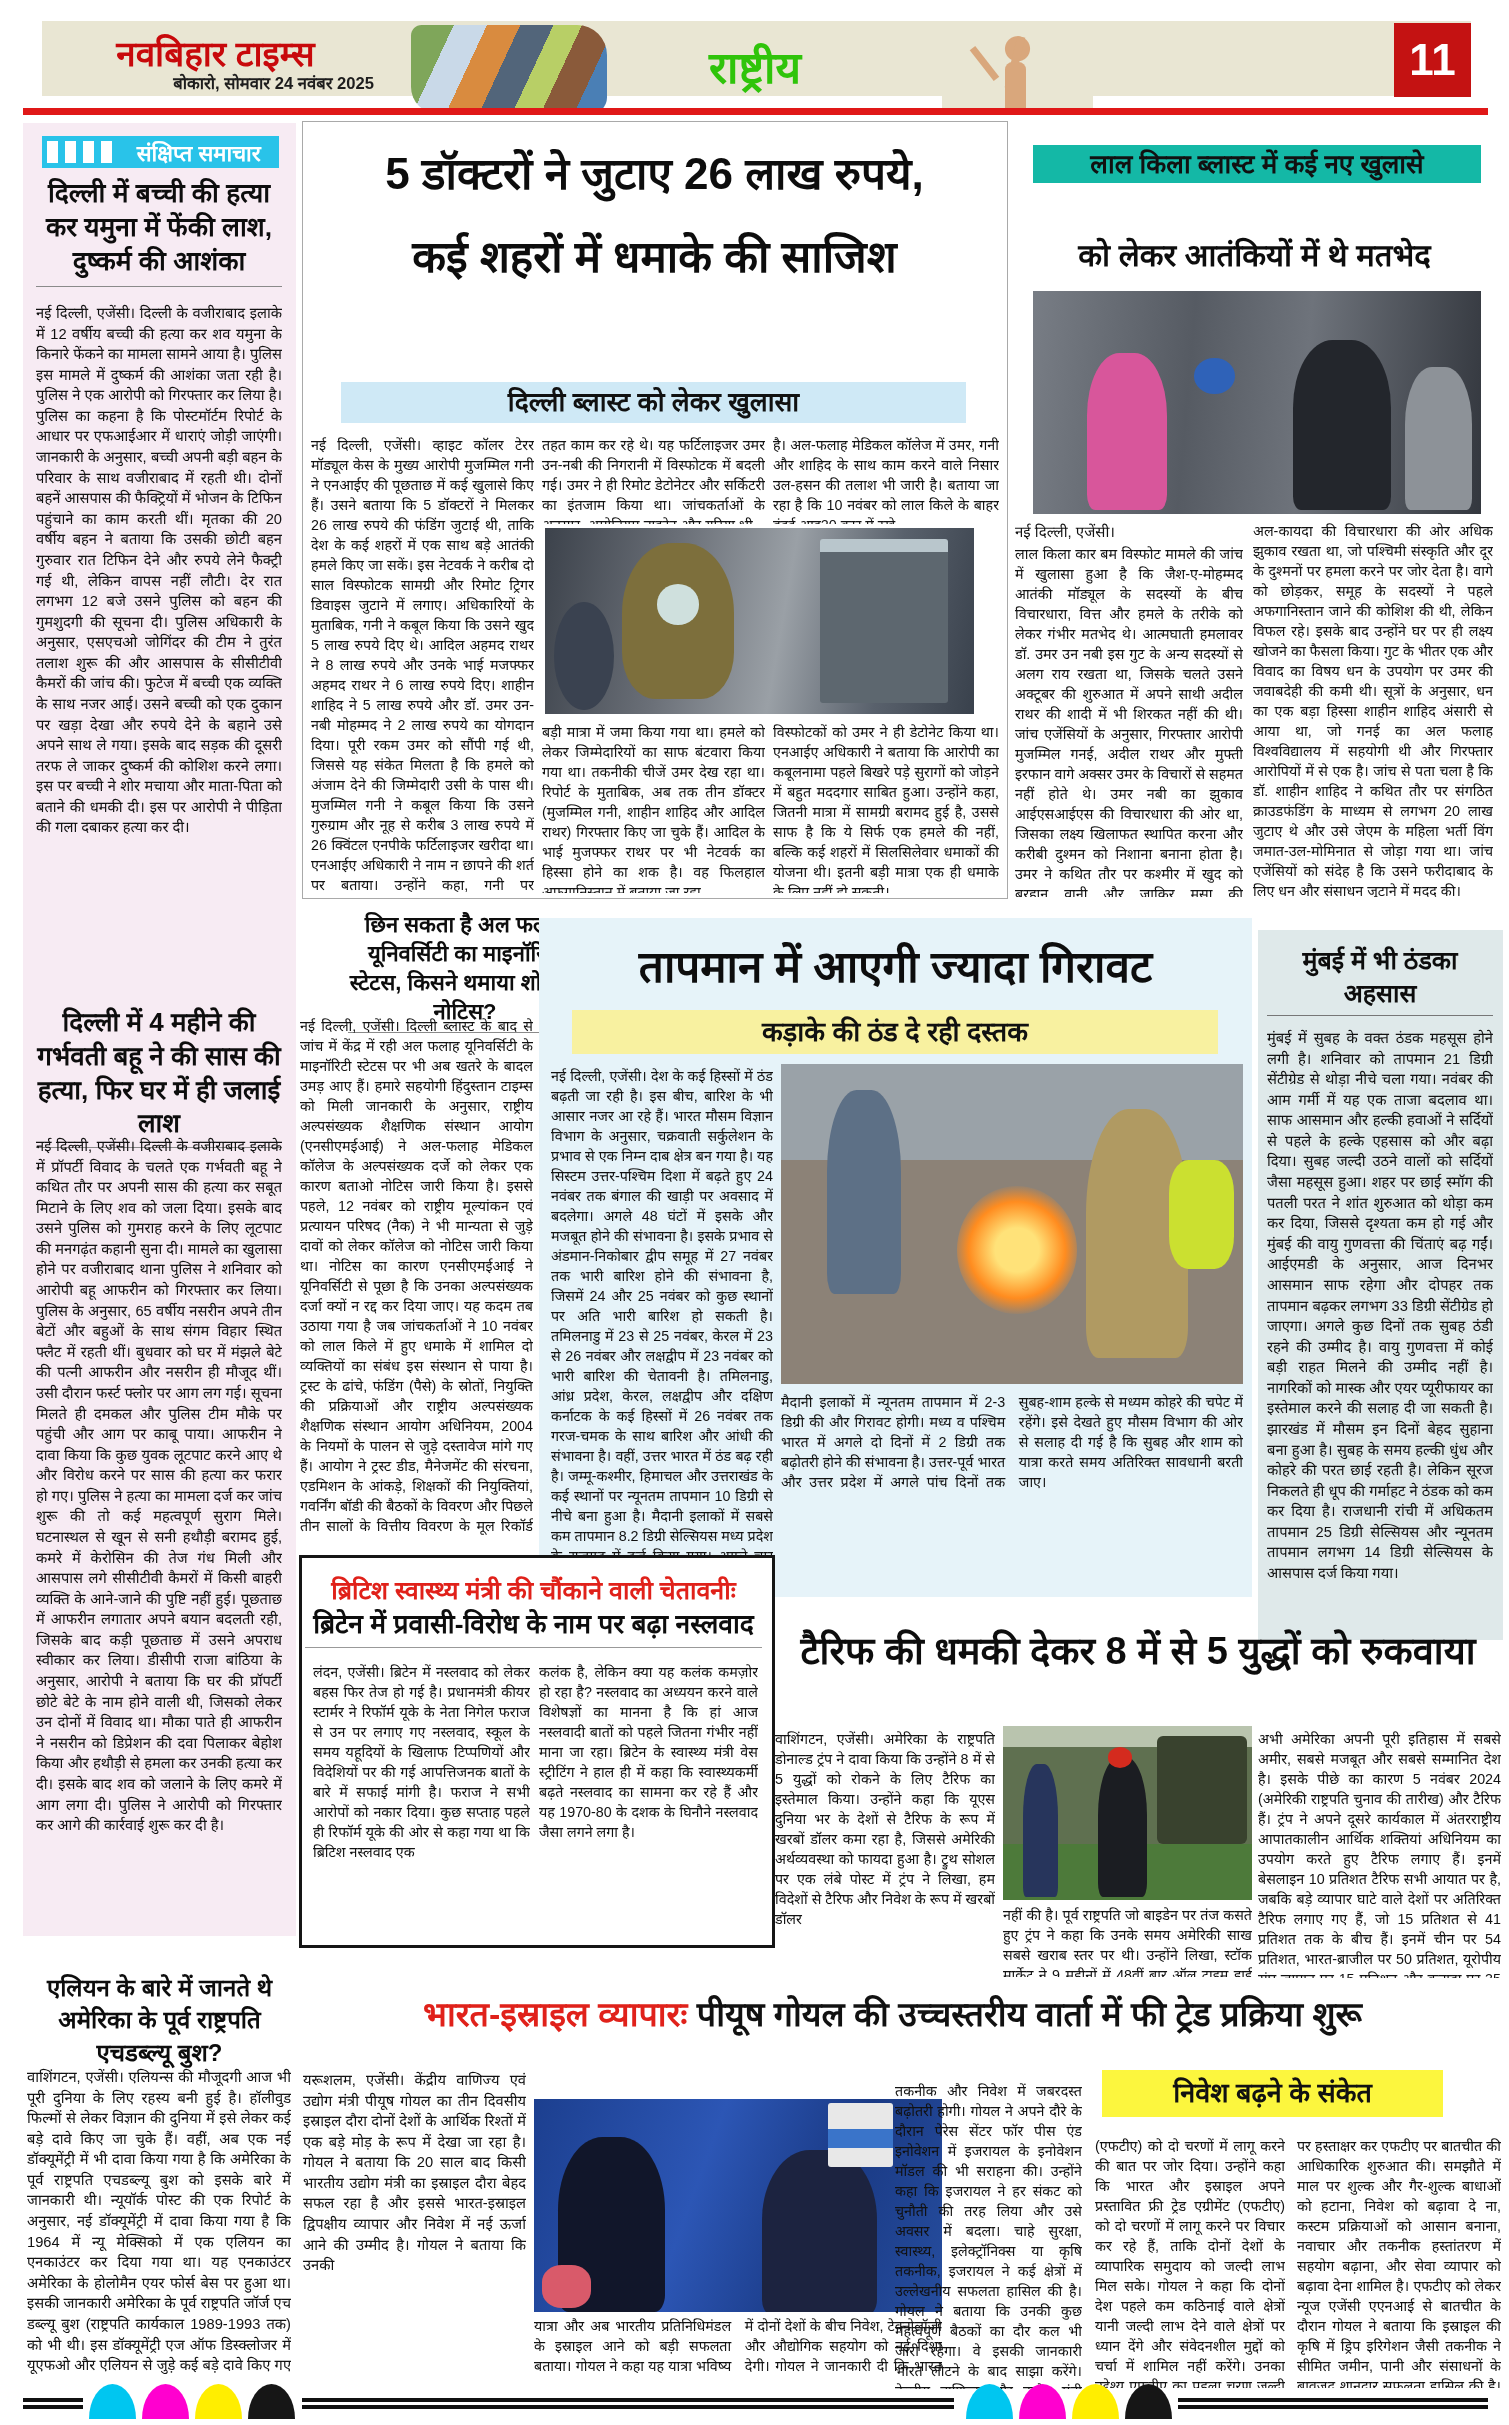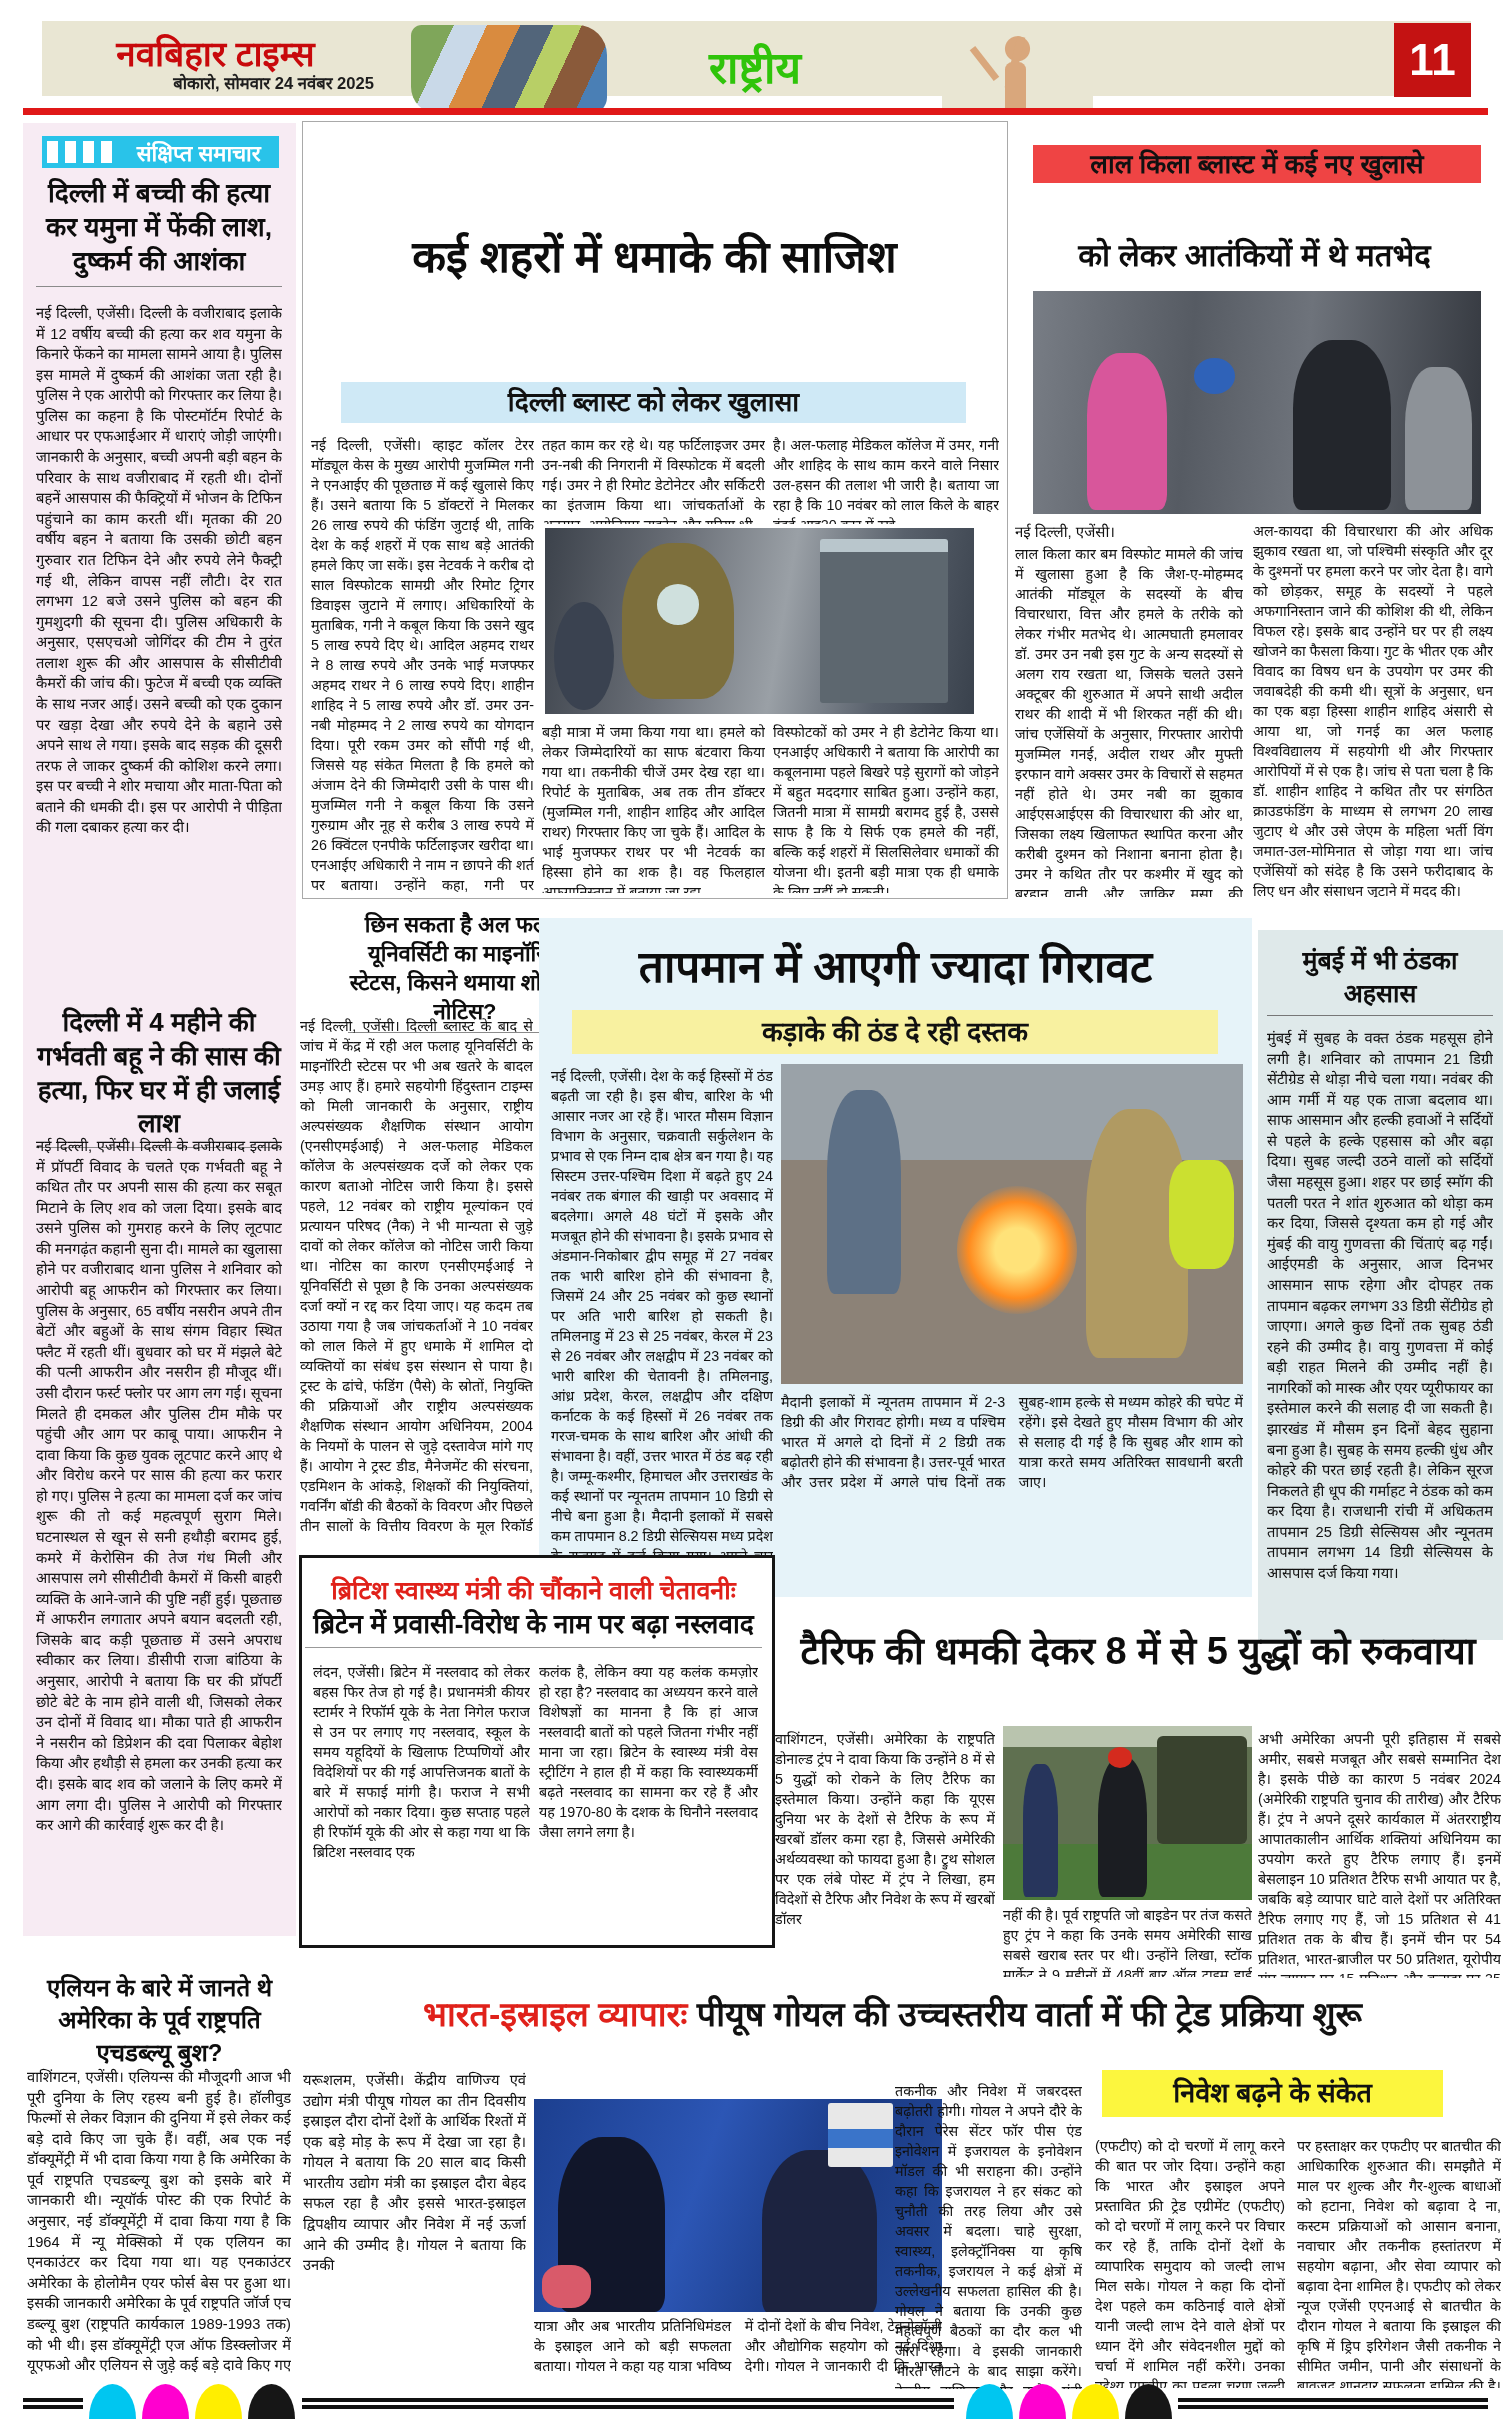--- a/index.html
+++ b/index.html
@@ -46,21 +46,21 @@
   #main-hl2{left:310px;top:228px;width:689px;font-size:44px;line-height:1.3;}
   #main-kicker{left:341px;top:382px;width:625px;height:41px;background:#cfe9f6;font-size:26.4px;font-weight:bold;text-align:center;line-height:41px;overflow:hidden;}
   #main-col1{left:311px;top:435px;width:223px;height:457px;}
   #main-col2top{left:542px;top:435px;width:223px;height:89px;}
   #main-col3top{left:773px;top:435px;width:226px;height:89px;}
   #main-photo{left:545px;top:528px;width:429px;height:186px;
      background:linear-gradient(100deg,#3c424b 0%,#6b7078 30%,#9aa0a6 55%,#59616c 78%,#39414c 100%);}
   #main-col2bot{left:542px;top:722px;width:223px;height:171px;}
   #main-col3bot{left:773px;top:722px;width:226px;height:171px;}
   
-  #rf-kicker{left:1033px;top:145px;width:448px;height:38px;background:#ef4444;font-size:26px;font-weight:bold;text-align:center;line-height:38px;overflow:hidden;}
+  #rf-kicker{left:1033px;top:145px;width:448px;height:38px;background:#14b8a6;font-size:26px;font-weight:bold;text-align:center;line-height:38px;overflow:hidden;}
   #rf-hl1{left:1015px;top:190px;width:479px;font-size:31px;line-height:1.3;}
   #rf-hl2{left:1015px;top:236px;width:479px;font-size:31px;line-height:1.3;}
   #rf-photo{left:1033px;top:291px;width:448px;height:223px;
      background:linear-gradient(95deg,#787d85 0%,#565b63 35%,#6e737b 60%,#33373e 100%);}
   #rf-dateline{left:1015px;top:521px;width:234px;font-size:15px;font-weight:normal;}
   #rf-col1{left:1015px;top:544px;width:228px;height:353px;}
   #rf-col2{left:1253px;top:521px;width:240px;height:376px;}
   
   #af-headline{left:300px;top:910px;width:234px;font-size:22px;line-height:1.32;border-bottom:1.5px solid #8a8a8a;padding-bottom:6px;margin-left:48px;}
   #af-body{left:300px;top:1016px;width:233px;height:522px;}
@@ -136,20 +136,21 @@
   </div>
   <div class="abs headline" id="brief1-headline">दिल्ली में बच्ची की हत्या कर यमुना में फेंकी लाश, दुष्कर्म की आशंका</div>
   <div class="abs body-text" id="brief1-body">नई दिल्ली, एजेंसी। दिल्ली के वजीराबाद इलाके में 12 वर्षीय बच्ची की हत्या कर शव यमुना के किनारे फेंकने का मामला सामने आया है। पुलिस इस मामले में दुष्कर्म की आशंका जता रही है। पुलिस ने एक आरोपी को गिरफ्तार कर लिया है। पुलिस का कहना है कि पोस्टमॉर्टम रिपोर्ट के आधार पर एफआईआर में धाराएं जोड़ी जाएंगी। जानकारी के अनुसार, बच्ची अपनी बड़ी बहन के परिवार के साथ वजीराबाद में रहती थी। दोनों बहनें आसपास की फैक्ट्रियों में भोजन के टिफिन पहुंचाने का काम करती थीं। मृतका की 20 वर्षीय बहन ने बताया कि उसकी छोटी बहन गुरुवार रात टिफिन देने और रुपये लेने फैक्ट्री गई थी, लेकिन वापस नहीं लौटी। देर रात लगभग 12 बजे उसने पुलिस को बहन की गुमशुदगी की सूचना दी। पुलिस अधिकारी के अनुसार, एसएचओ जोगिंदर की टीम ने तुरंत तलाश शुरू की और आसपास के सीसीटीवी कैमरों की जांच की। फुटेज में बच्ची एक व्यक्ति के साथ नजर आई। उसने बच्ची को एक दुकान पर खड़ा देखा और रुपये देने के बहाने उसे अपने साथ ले गया। इसके बाद सड़क की दूसरी तरफ ले जाकर दुष्कर्म की कोशिश करने लगा। इस पर बच्ची ने शोर मचाया और माता-पिता को बताने की धमकी दी। इस पर आरोपी ने पीड़िता की गला दबाकर हत्या कर दी।</div>
   <div class="abs headline" id="brief2-headline">दिल्ली में 4 महीने की गर्भवती बहू ने की सास की हत्या, फिर घर में ही जलाई लाश</div>
   <div class="abs body-text" id="brief2-body">नई दिल्ली, एजेंसी। दिल्ली के वजीराबाद इलाके में प्रॉपर्टी विवाद के चलते एक गर्भवती बहू ने कथित तौर पर अपनी सास की हत्या कर सबूत मिटाने के लिए शव को जला दिया। इसके बाद उसने पुलिस को गुमराह करने के लिए लूटपाट की मनगढ़ंत कहानी सुना दी। मामले का खुलासा होने पर वजीराबाद थाना पुलिस ने शनिवार को आरोपी बहू आफरीन को गिरफ्तार कर लिया। पुलिस के अनुसार, 65 वर्षीय नसरीन अपने तीन बेटों और बहुओं के साथ संगम विहार स्थित फ्लैट में रहती थीं। बुधवार को घर में मंझले बेटे की पत्नी आफरीन और नसरीन ही मौजूद थीं। उसी दौरान फर्स्ट फ्लोर पर आग लग गई। सूचना मिलते ही दमकल और पुलिस टीम मौके पर पहुंची और आग पर काबू पाया। आफरीन ने दावा किया कि कुछ युवक लूटपाट करने आए थे और विरोध करने पर सास की हत्या कर फरार हो गए। पुलिस ने हत्या का मामला दर्ज कर जांच शुरू की तो कई महत्वपूर्ण सुराग मिले। घटनास्थल से खून से सनी हथौड़ी बरामद हुई, कमरे में केरोसिन की तेज गंध मिली और आसपास लगे सीसीटीवी कैमरों में किसी बाहरी व्यक्ति के आने-जाने की पुष्टि नहीं हुई। पूछताछ में आफरीन लगातार अपने बयान बदलती रही, जिसके बाद कड़ी पूछताछ में उसने अपराध स्वीकार कर लिया। डीसीपी राजा बांठिया के अनुसार, आरोपी ने बताया कि घर की प्रॉपर्टी छोटे बेटे के नाम होने वाली थी, जिसको लेकर उन दोनों में विवाद था। मौका पाते ही आफरीन ने नसरीन को डिप्रेशन की दवा पिलाकर बेहोश किया और हथौड़ी से हमला कर उनकी हत्या कर दी। इसके बाद शव को जलाने के लिए कमरे में आग लगा दी। पुलिस ने आरोपी को गिरफ्तार कर आगे की कार्रवाई शुरू कर दी है।</div>
 
   <div class="abs headline" id="alien-headline">एलियन के बारे में जानते थे अमेरिका के पूर्व राष्ट्रपति एचडब्ल्यू बुश?</div>
   <div class="abs body-text" id="alien-body">वाशिंगटन, एजेंसी। एलियन्स की मौजूदगी आज भी पूरी दुनिया के लिए रहस्य बनी हुई है। हॉलीवुड फिल्मों से लेकर विज्ञान की दुनिया में इसे लेकर कई बड़े दावे किए जा चुके हैं। वहीं, अब एक नई डॉक्यूमेंट्री में भी दावा किया गया है कि अमेरिका के पूर्व राष्ट्रपति एचडब्ल्यू बुश को इसके बारे में जानकारी थी। न्यूयॉर्क पोस्ट की एक रिपोर्ट के अनुसार, नई डॉक्यूमेंट्री में दावा किया गया है कि 1964 में न्यू मेक्सिको में एक एलियन का एनकाउंटर कर दिया गया था। यह एनकाउंटर अमेरिका के होलोमैन एयर फोर्स बेस पर हुआ था। इसकी जानकारी अमेरिका के पूर्व राष्ट्रपति जॉर्ज एच डब्ल्यू बुश (राष्ट्रपति कार्यकाल 1989-1993 तक) को भी थी। इस डॉक्यूमेंट्री एज ऑफ डिस्क्लोजर में यूएफओ और एलियन से जुड़े कई बड़े दावे किए गए हैं। डॉक्यूमेंट्री को डैन फराह ने डायरेक्ट किया है। इसमें 34 ऐसे लोगों के इंटरव्यू हैं, जो अमेरिकी सेना, खुफिया विभाग और सरकारी यूएफओ प्रोग्राम के सलाहकार रह चुके हैं। दावा है कि 2003 में एक निजी बातचीत के दौरान पूर्व राष्ट्रपति ने इस एनकाउंटर की बात स्वीकार की थी।</div>
 
   <div class="abs" id="main-box"></div>
+  <div class="abs headline" id="main-hl1">5 डॉक्टरों ने जुटाए 26 लाख रुपये,</div>
   <div class="abs headline" id="main-hl2">कई शहरों में धमाके की साजिश</div>
   <div class="abs" id="main-kicker">दिल्ली ब्लास्ट को लेकर खुलासा</div>
   <div class="abs body-text" id="main-col1">नई दिल्ली, एजेंसी। व्हाइट कॉलर टेरर मॉड्यूल केस के मुख्य आरोपी मुजम्मिल गनी ने एनआईए की पूछताछ में कई खुलासे किए हैं। उसने बताया कि 5 डॉक्टरों ने मिलकर 26 लाख रुपये की फंडिंग जुटाई थी, ताकि देश के कई शहरों में एक साथ बड़े आतंकी हमले किए जा सकें। इस नेटवर्क ने करीब दो साल विस्फोटक सामग्री और रिमोट ट्रिगर डिवाइस जुटाने में लगाए। अधिकारियों के मुताबिक, गनी ने कबूल किया कि उसने खुद 5 लाख रुपये दिए थे। आदिल अहमद राथर ने 8 लाख रुपये और उनके भाई मजफ्फर अहमद राथर ने 6 लाख रुपये दिए। शाहीन शाहिद ने 5 लाख रुपये और डॉ. उमर उन-नबी मोहम्मद ने 2 लाख रुपये का योगदान दिया। पूरी रकम उमर को सौंपी गई थी, जिससे यह संकेत मिलता है कि हमले को अंजाम देने की जिम्मेदारी उसी के पास थी। मुजम्मिल गनी ने कबूल किया कि उसने गुरुग्राम और नूह से करीब 3 लाख रुपये में 26 क्विंटल एनपीके फर्टिलाइजर खरीदा था। एनआईए अधिकारी ने नाम न छापने की शर्त पर बताया। उन्होंने कहा, गनी पर फर्टिलाइजर और अन्य केमिकल जुटाने की जिम्मेदारी थी। ये लोग रातोंरात विस्फोटक नहीं बना रहे थे, बल्कि बहुत सोची-समझी योजना के</div>
   <div class="abs body-text" id="main-col2top">तहत काम कर रहे थे। यह फर्टिलाइजर उमर उन-नबी की निगरानी में विस्फोटक में बदली गई। उमर ने ही रिमोट डेटोनेटर और सर्किटरी का इंतजाम किया था। जांचकर्ताओं के अनुसार, अमोनियम नाइट्रेट और यूरिया भी</div>
   <div class="abs body-text" id="main-col3top">है। अल-फलाह मेडिकल कॉलेज में उमर, गनी और शाहिद के साथ काम करने वाले निसार उल-हसन की तलाश भी जारी है। बताया जा रहा है कि 10 नवंबर को लाल किले के बाहर हुंडई आइ20 कार में रखे</div>
   <div class="photo" id="main-photo">
     <div class="pblob" style="left:18%;top:8%;width:26%;height:84%;background:#7d6f3c;border-radius:45% 45% 30% 30%;"></div>
     <div class="pblob" style="left:26%;top:30%;width:10%;height:22%;background:#cfe0dd;"></div>
     <div class="pblob" style="left:64%;top:6%;width:30%;height:88%;background:linear-gradient(#b9c6cc 0 8%,#5d676f 8% 100%);border-radius:3px;"></div>
     <div class="pblob" style="left:2%;top:40%;width:14%;height:58%;background:#3a4250;"></div>

